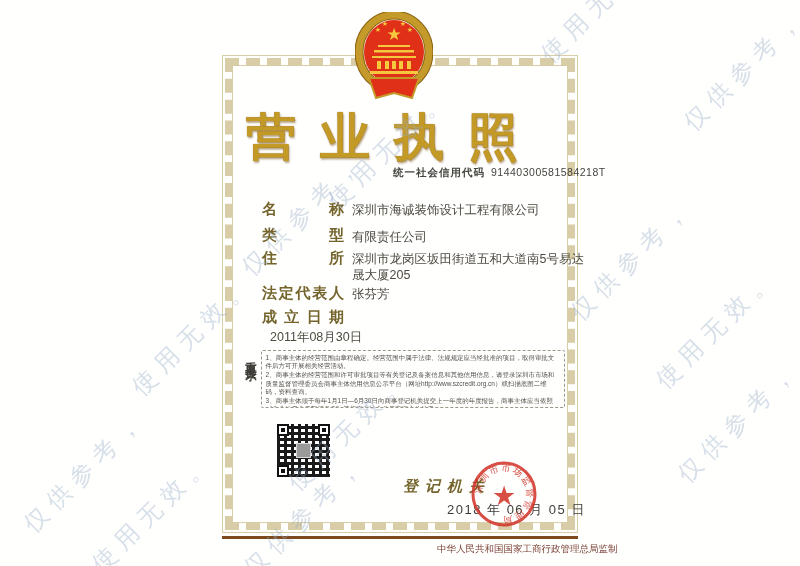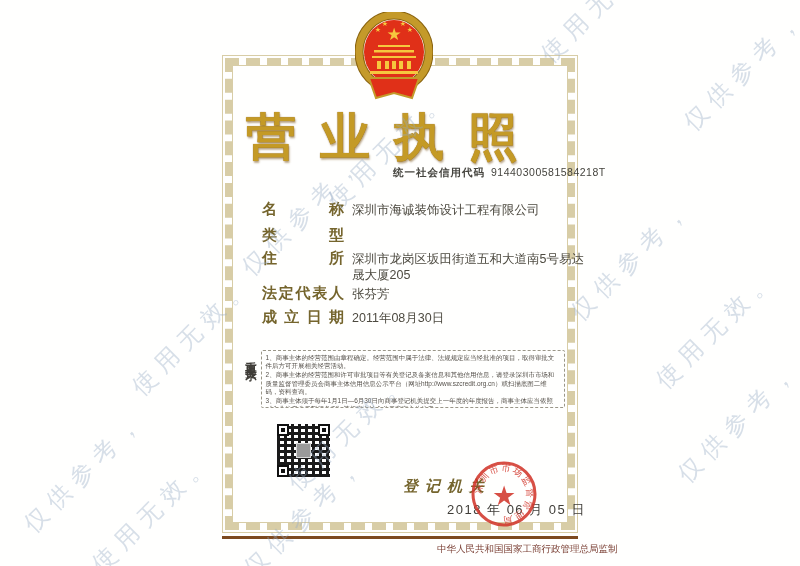--- a/index.html
+++ b/index.html
@@ -27,21 +27,21 @@
                font-size:10.5px;color:#45443e;white-space:nowrap;}
   .credit-line .lbl{font-weight:bold;letter-spacing:1px;}
   .credit-line .val{margin-left:6px;letter-spacing:0.5px;}
 
   .row{position:absolute;left:262px;display:flex;z-index:2;}
   .row .lbl{width:82px;font-size:15px;font-weight:bold;color:#75652d;
             text-align:justify;text-align-last:justify;flex:none;}
   .row .val{margin-left:8px;padding-top:2px;font-size:12.5px;color:#4d4a40;
             width:236px;line-height:16px;}
   .row-name{top:200px;} .row-type{top:226px;align-items:center;} .row-addr{top:249px;}
-  .row-legal{top:284px;} .row-est{top:308px;}
+  .row-legal{top:284px;} .row-est{top:308px;flex-direction:column;}
 
   .notice-side{position:absolute;left:243px;top:352px;height:56px;z-index:2;
                writing-mode:vertical-rl;letter-spacing:3px;font-size:11.5px;
                font-weight:bold;color:#3f3d38;}
   .notice-box{position:absolute;left:261px;top:350px;width:304px;height:58px;
               box-sizing:border-box;border:1px dashed #9a9688;border-radius:2px;
               z-index:2;overflow:hidden;}
   .notice-text{font-size:9px;line-height:1.3;color:#55504a;width:405px;
                transform:scale(0.72);transform-origin:0 0;padding:4px 5px;}
   .notice-text div{margin-bottom:1px;}
@@ -118,20 +118,21 @@
   <div class="credit-line">
     <span class="lbl">统一社会信用代码</span><span class="val">91440300581584218T</span>
   </div>
 
   <div class="row row-name">
     <span class="lbl">名称</span>
     <span class="val">深圳市海诚装饰设计工程有限公司</span>
   </div>
   <div class="row row-type">
     <span class="lbl">类型</span>
+    <span class="val">有限责任公司</span>
   </div>
   <div class="row row-addr">
     <span class="lbl">住所</span>
     <span class="val">深圳市龙岗区坂田街道五和大道南5号易达晟大厦205</span>
   </div>
   <div class="row row-legal">
     <span class="lbl">法定代表人</span>
     <span class="val">张芬芳</span>
   </div>
   <div class="row row-est">

